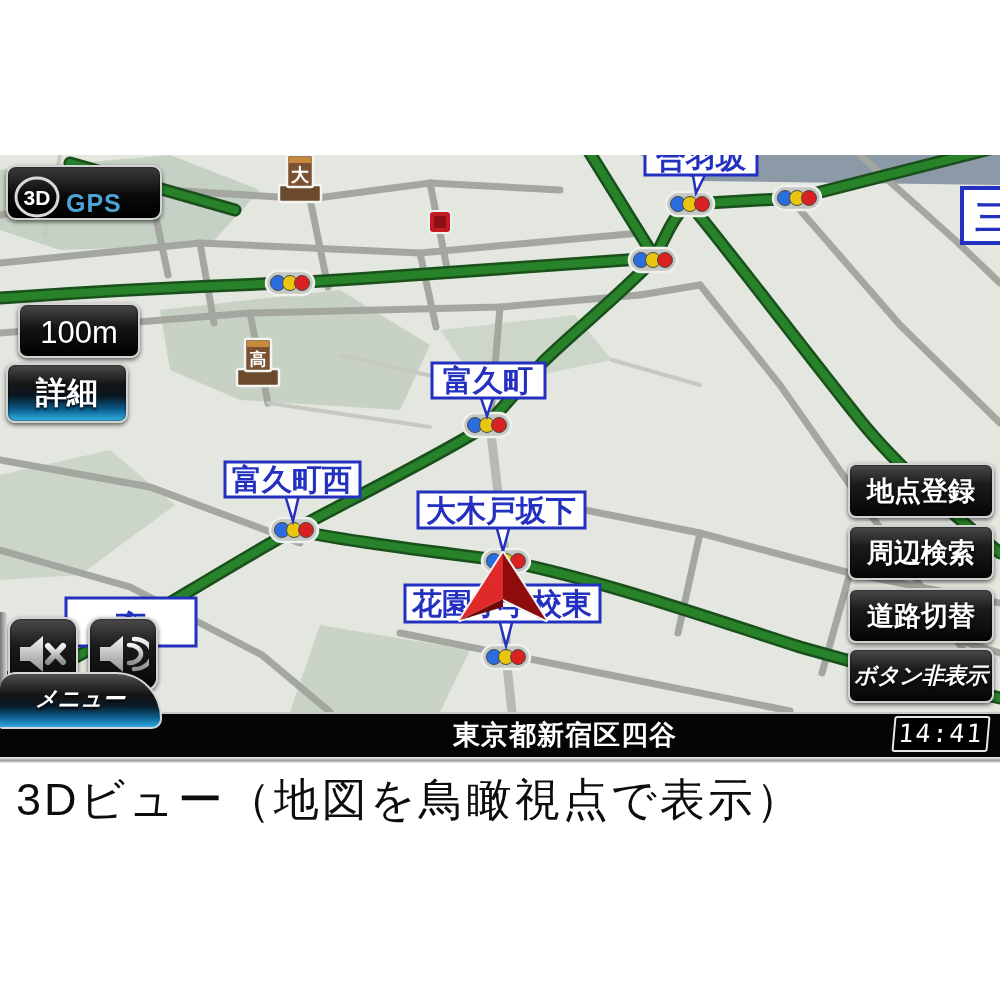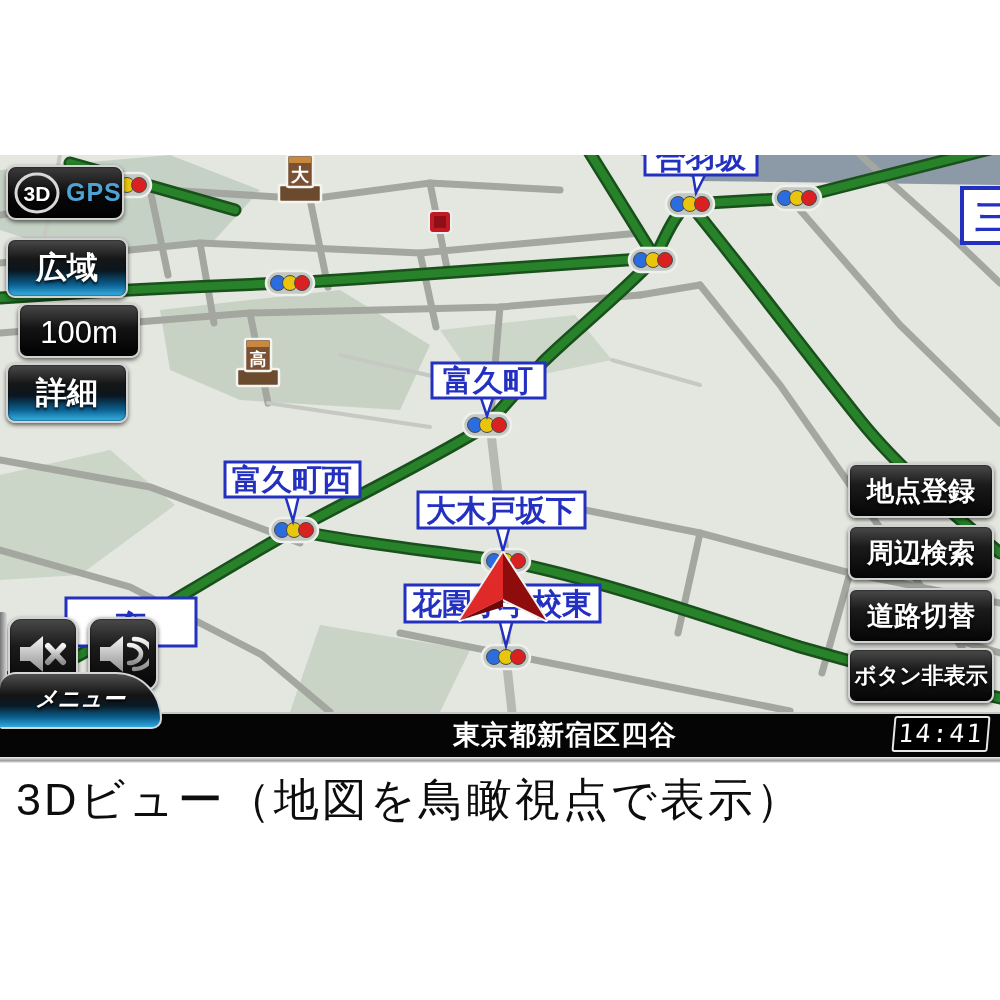--- a/index.html
+++ b/index.html
@@ -8,31 +8,31 @@
   .nav{position:absolute;left:0;top:155px;width:1000px;height:608px;overflow:hidden;background:#e4e7df;}
   .map-svg{position:absolute;left:0;top:0;width:1000px;height:557px;display:block;}
 
   
   .ctl{position:absolute;box-sizing:border-box;border:2px solid #d2d2d2;border-radius:9px;
        color:#fff;font-weight:bold;text-align:center;
        box-shadow:0 2px 4px rgba(0,0,0,.6), inset 0 0 2px #000;
        text-shadow:0 2px 3px rgba(0,0,0,.9);cursor:pointer;}
   .dark-btn{background:linear-gradient(180deg,#4a4a4a 0%,#1b1b1b 38%,#050505 100%);}
   .blue-btn{background:linear-gradient(180deg,#4a4a4a 0%,#161616 34%,#0a1620 55%,#0b6090 80%,#38b4e8 100%);}
-  .gps-panel{left:6px;top:10px;width:118px;height:55px;border-radius:10px;
-       background:linear-gradient(180deg,#3c3c3c,#0a0a0a 55%,#000);display:flex;align-items:center;
+  .gps-panel{left:6px;top:10px;width:156px;height:55px;border-radius:10px;
+       background:linear-gradient(180deg,#3c3c3c,#0a0a0a 55%,#000);display:flex;align-items:flex-end;
        justify-content:flex-start;padding:0 6px;gap:6px;}
   .badge-3d{width:46px;height:42px;flex:0 0 auto;}
   .gps-text{color:#4da3d4;font-size:25px;font-weight:bold;letter-spacing:1px;}
   .scale-btn{left:6px;width:122px;font-size:31px;line-height:56px;}
   .b-wide{top:83px;height:60px;}
   .b-100m{top:148px;height:55px;background:linear-gradient(180deg,#484848 0%,#141414 45%,#000 100%);font-weight:normal;margin-left:12px;}
   .b-detail{top:208px;height:60px;}
   .action-btn{left:848px;width:146px;height:55px;font-size:27px;line-height:52px;border-radius:8px;}
-  .a0{top:248px}.a1{top:308px}.a2{top:370px}.a3{top:433px}.a4{top:493px;font-size:22px;}
+  .a0{top:248px}.a1{top:308px}.a2{top:370px}.a3{top:433px}.a4{top:493px;font-size:22px;font-style:italic;}
   .snd-btn{width:70px;height:74px;top:462px;border-radius:13px;display:flex;align-items:center;justify-content:center;}
   .snd-mute{left:8px}.snd-on{left:88px}
 
   
   .bottombar{position:absolute;left:0;top:557px;width:1000px;height:45px;background:#050505;
        border-top:2px solid #c8c8c8;box-sizing:border-box;}
   .menu-btn{position:absolute;left:0;top:517px;width:162px;height:57px;box-sizing:border-box;
        border:2px solid #d6d6d6;border-left:none;border-radius:16px 46px 10px 2px;
        background:linear-gradient(180deg,#4e4e4e 0%,#141414 40%,#0a1a26 60%,#0b6090 82%,#2fa9e0 100%);
        color:#fff;font-weight:bold;font-size:22px;font-style:italic;text-align:center;line-height:50px;
@@ -240,21 +240,20 @@
     </svg>
 
     <div class="ctl gps-panel">
       <svg class="badge-3d" viewBox="0 0 46 42">
         <ellipse cx="23" cy="21" rx="21" ry="19" fill="none" stroke="#d8d8d8" stroke-width="3"></ellipse>
         <text x="23" y="29" text-anchor="middle" font-size="21" font-weight="bold" fill="#fff">3D</text>
       </svg>
       <span class="gps-text">GPS</span>
     </div>
 
-    <div class="ctl blue-btn scale-btn b-wide">広域</div>
     <div class="ctl scale-btn b-100m">100m</div>
     <div class="ctl blue-btn scale-btn b-detail">詳細</div>
 
     <div class="ctl dark-btn action-btn a1">地点登録</div>
     <div class="ctl dark-btn action-btn a2">周辺検索</div>
     <div class="ctl dark-btn action-btn a3">道路切替</div>
     <div class="ctl dark-btn action-btn a4">ボタン非表示</div>
 
     <div class="ctl dark-btn snd-btn snd-mute">
       <svg width="52" height="44" viewBox="0 0 52 44">

